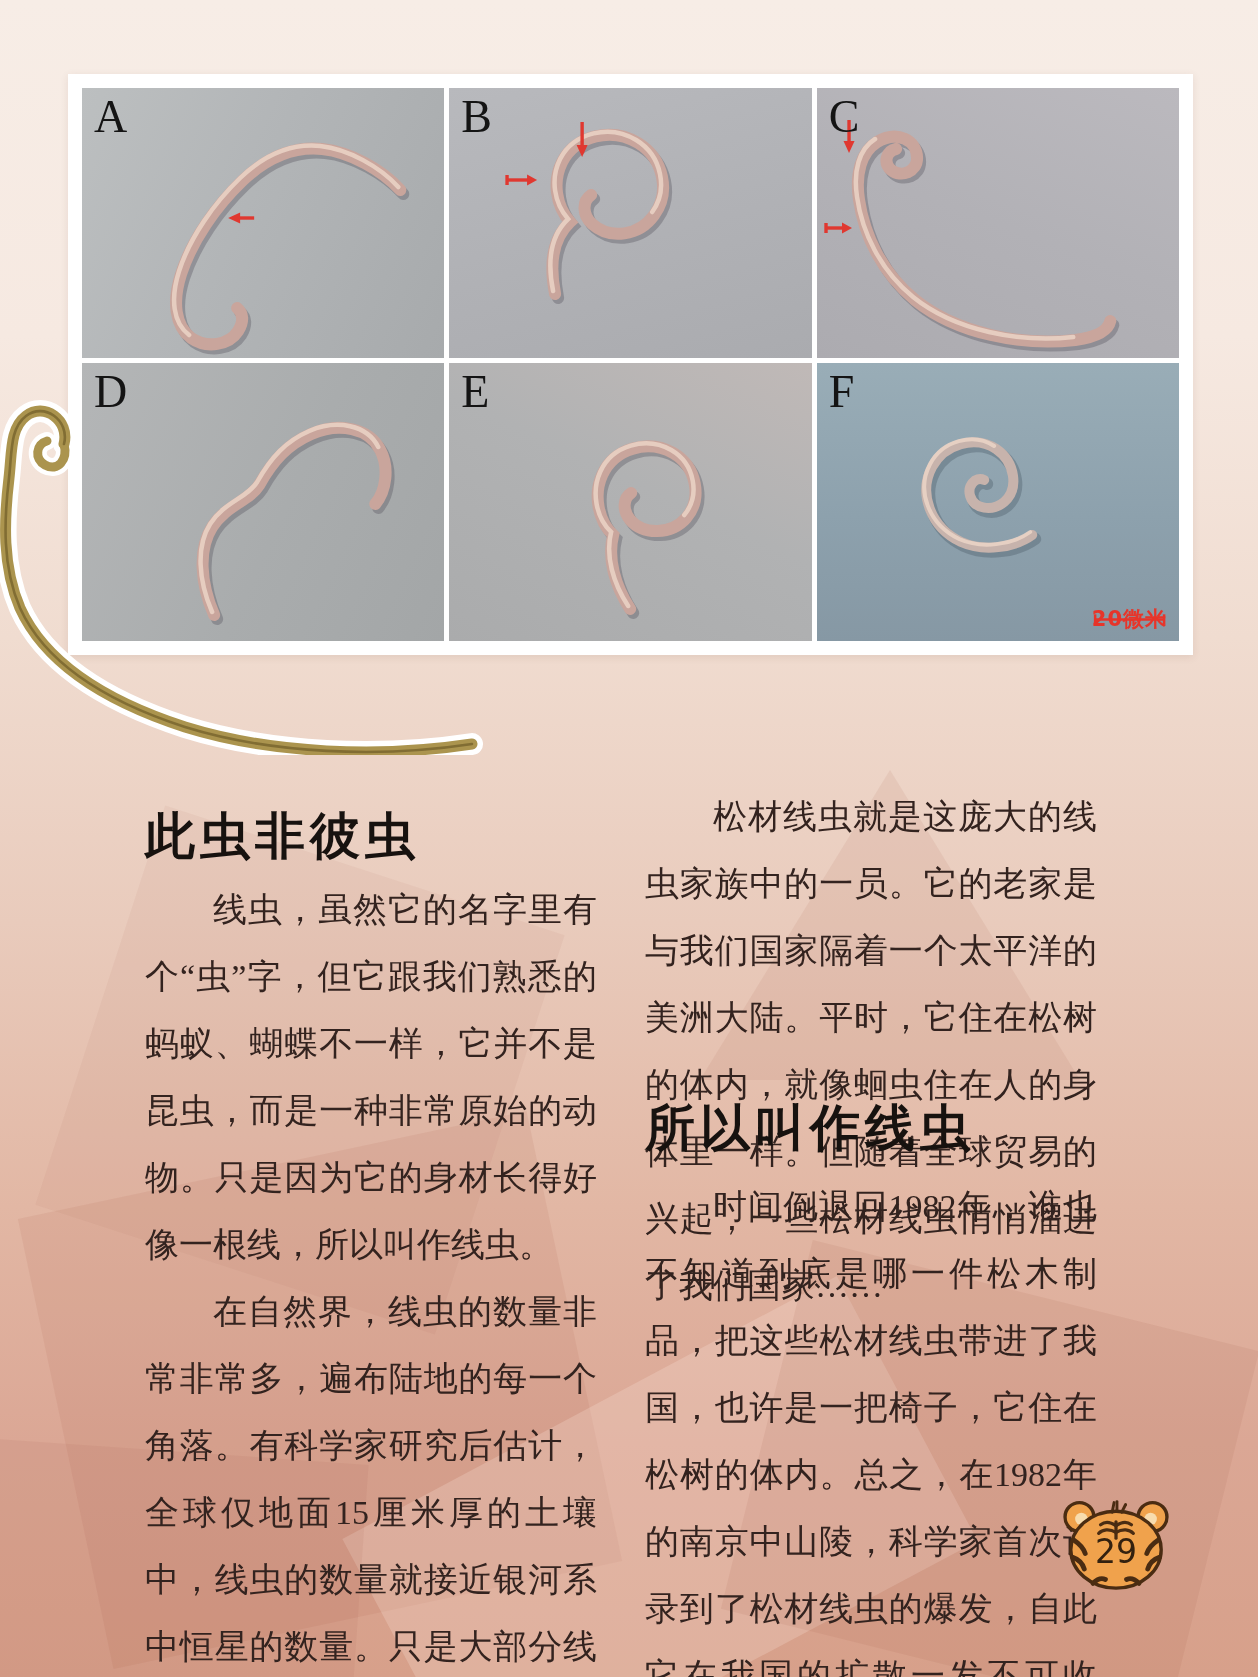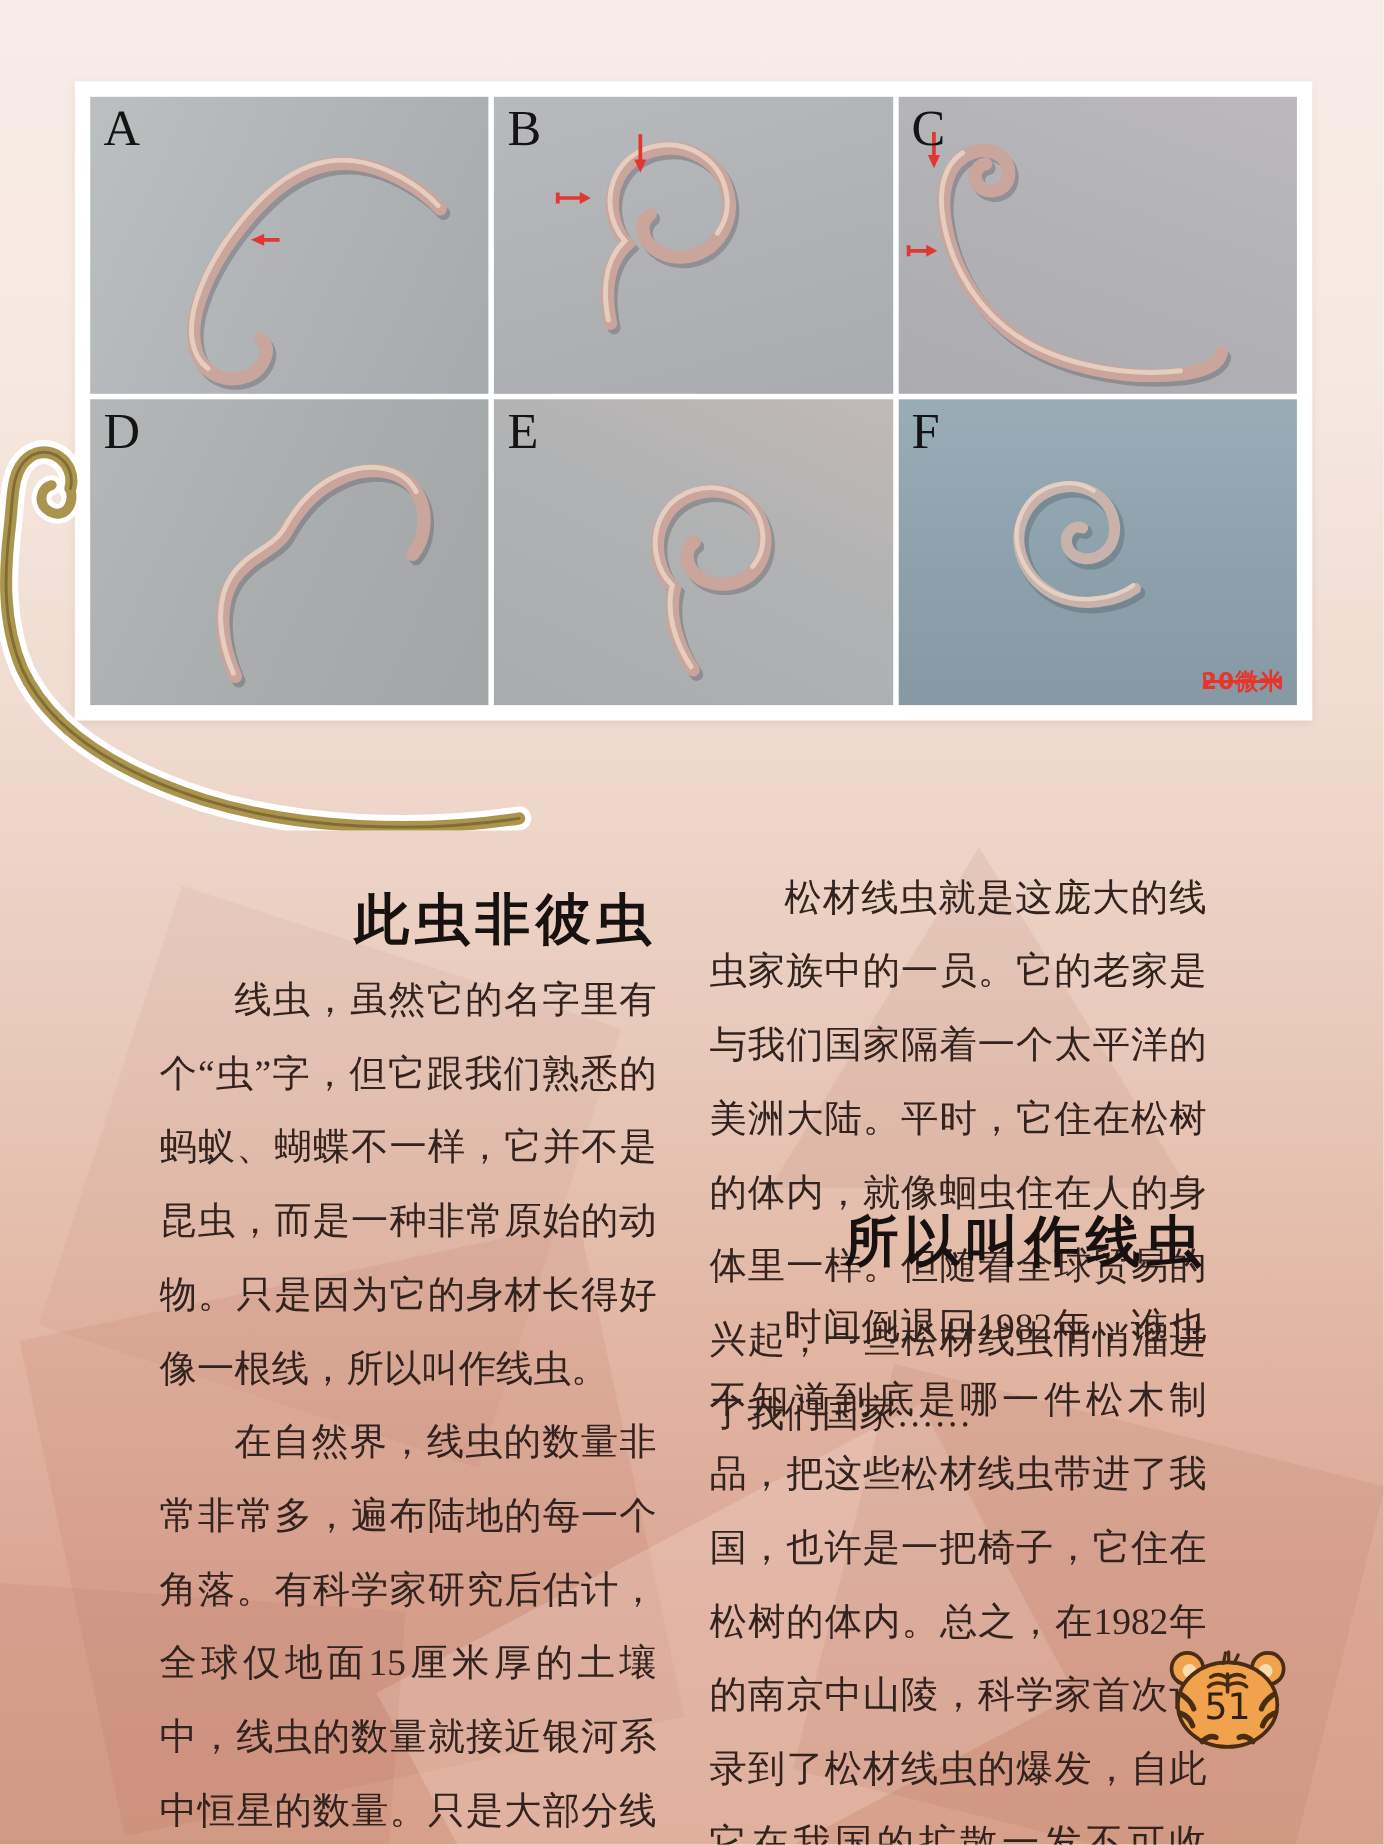--- a/index.html
+++ b/index.html
@@ -27,21 +27,21 @@
   .worm-hi{fill:none;stroke:#eed7c9;stroke-width:4.5;opacity:.8;stroke-linecap:round;}
   .pF .worm-body{stroke:#c7b3ac;}
   .arrow line{stroke:#e03830;stroke-width:3.4;}
   .arrow polygon{fill:#e03830;}
   .scalebar{position:absolute;right:12px;bottom:10px;z-index:3;text-align:center;}
   .scalebar .scale-text{font-family:"DejaVu Sans",sans-serif;font-weight:bold;
     font-size:21px;color:#e7352a;letter-spacing:1px;display:block;line-height:1.1;}
   
   .deco-worm{position:absolute;left:0;top:380px;width:490px;height:375px;z-index:4;}
   
-  .heading{position:absolute;margin:0;text-align:right;font-family:"DejaVu Sans",sans-serif;
+  .heading{position:absolute;margin:0;text-align:left;font-family:"DejaVu Sans",sans-serif;
     font-weight:900;font-size:50px;line-height:1.15;color:#17120f;letter-spacing:5px;z-index:3;}
   .h1-left{left:145px;top:808px;width:452px;}
   .h2-right{left:645px;top:1100px;width:452px;}
   .col{position:absolute;width:452px;z-index:3;color:#33231f;font-size:34px;line-height:67px;
     text-align:justify;text-justify:inter-ideograph;}
   .col p{margin:0;text-indent:2em;}
   .left-col{left:145px;top:876px;}
   .right-col-p1{left:645px;top:783px;}
   .right-col-p2{left:645px;top:1173px;}
   
@@ -199,16 +199,16 @@
         <g fill="none" stroke-width="5">
           <path d="M 16 50 C 22 54 26 58 28 64"></path>
           <path d="M 15 68 C 21 70 25 74 27 80"></path>
           <path d="M 104 50 C 98 54 94 58 92 64"></path>
           <path d="M 105 68 C 99 70 95 74 93 80"></path>
           <path d="M 36 95 C 41 90 45 89 49 91"></path>
           <path d="M 84 95 C 79 90 75 89 71 91"></path>
         </g>
       </g>
     </svg>
-    <span class="page-num">51</span>
+    <span class="page-num">29</span>
   </div>
 
 </div>
 
 </body></html>

